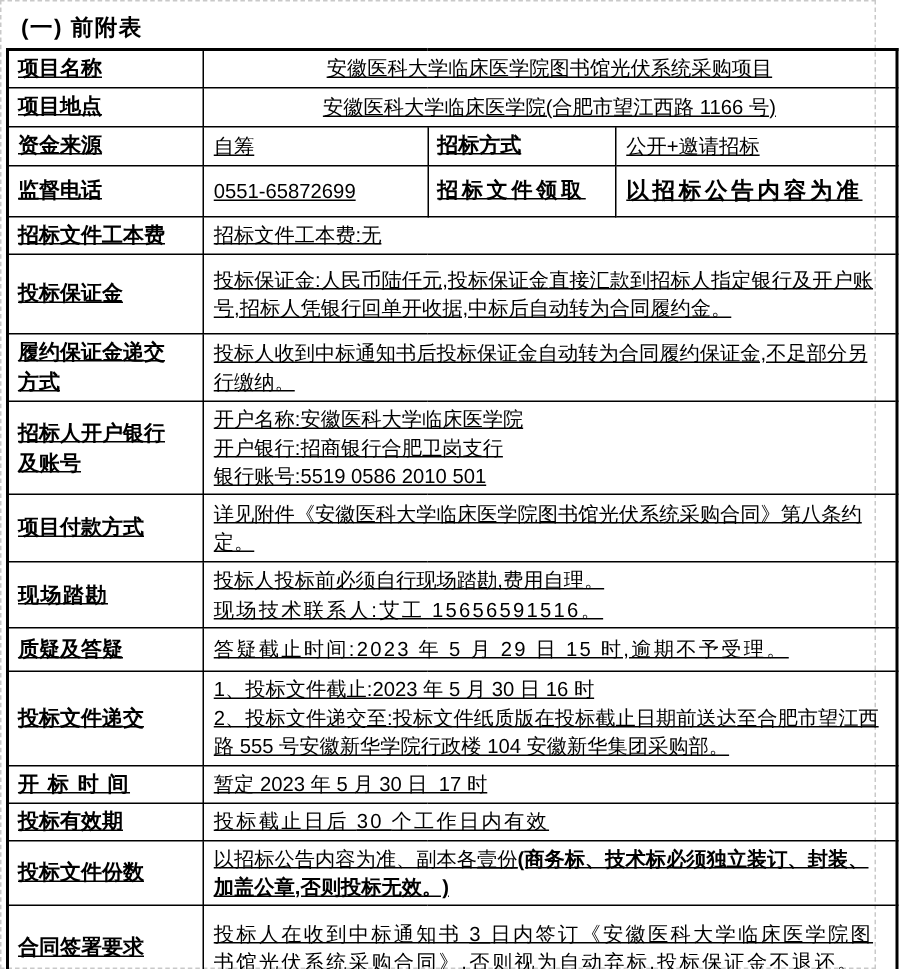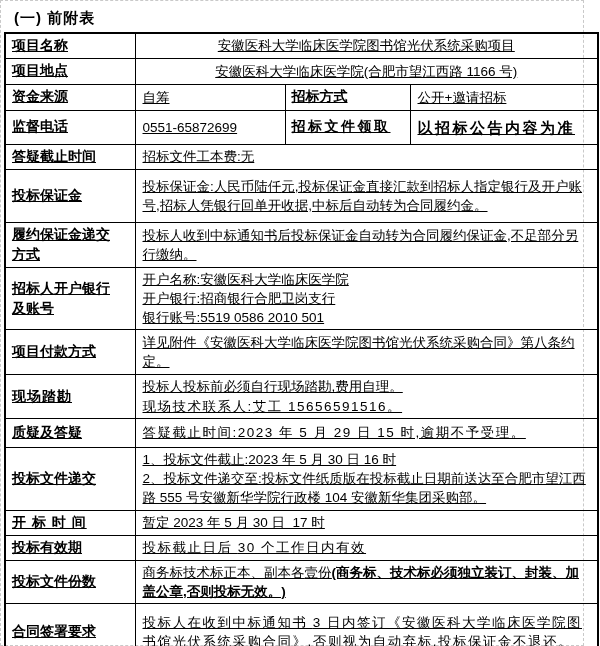--- a/index.html
+++ b/index.html
@@ -48,21 +48,21 @@
         <td class="lbl">招标方式</td>
         <td>公开+邀请招标</td>
       </tr>
       <tr style="height:34px">
         <td class="lbl">监督电话</td>
         <td>0551-65872699</td>
         <td class="lbl big">招标文件领取</td>
         <td class="big">以招标公告内容为准</td>
       </tr>
       <tr style="height:25px">
-        <td class="lbl">答疑截止时间</td>
+        <td class="lbl">招标文件工本费</td>
         <td colspan="3">招标文件工本费:无</td>
       </tr>
       <tr style="height:53px">
         <td class="lbl">投标保证金</td>
         <td colspan="3"><span>投标保证金:人民币</span><span class="u">陆仟</span><span>元,投标保证金直接汇款到招标人指定银行及开户账号,招标人凭银行回单开收据,中标后自动转为合同履约金。</span></td>
       </tr>
       <tr style="height:45px">
         <td class="lbl">履约保证金递交
 方式</td>
         <td colspan="3">投标人收到中标通知书后投标保证金自动转为合同履约保证金,不足部分另行缴纳。</td>
@@ -95,21 +95,21 @@
       <tr style="height:25px">
         <td class="lbl ls1">开 标 时 间</td>
         <td colspan="3">暂定 2023 年 5 月 30 日  17 时</td>
       </tr>
       <tr style="height:25px">
         <td class="lbl">投标有效期</td>
         <td class="spaced" colspan="3"><span>投标截止日后 </span><span class="u">30 </span><span>个工作日内有效</span></td>
       </tr>
       <tr style="height:39px">
         <td class="lbl">投标文件份数</td>
-        <td colspan="3"><span>商务标技术标正本、副本各</span><span class="u">壹份</span><span class="b">(商务标、技术标必须独立装订、封装、加盖公章,否则投标无效。)</span></td>
+        <td colspan="3"><span>以招标公告内容为准、副本各</span><span class="u">壹份</span><span class="b">(商务标、技术标必须独立装订、封装、加盖公章,否则投标无效。)</span></td>
       </tr>
       <tr style="height:57px">
         <td class="lbl">合同签署要求</td>
         <td class="spaced" colspan="3"><span>投标人在收到中标通知书 </span><span class="u">3 </span><span>日内签订《安徽医科大学临床医学院图书馆光伏系统采购合同》,否则视为自动弃标,投标保证金不退还。</span></td>
       </tr>
     </tbody>
   </table>
 </div>
 
 </body></html>

